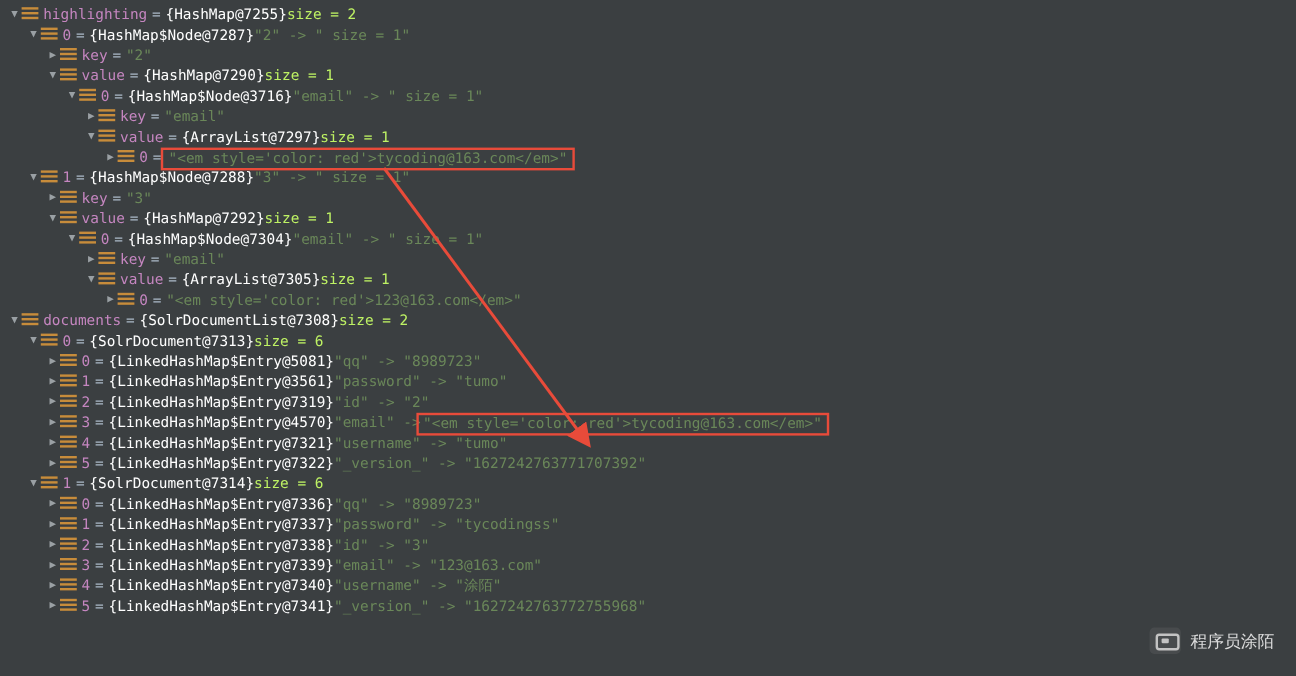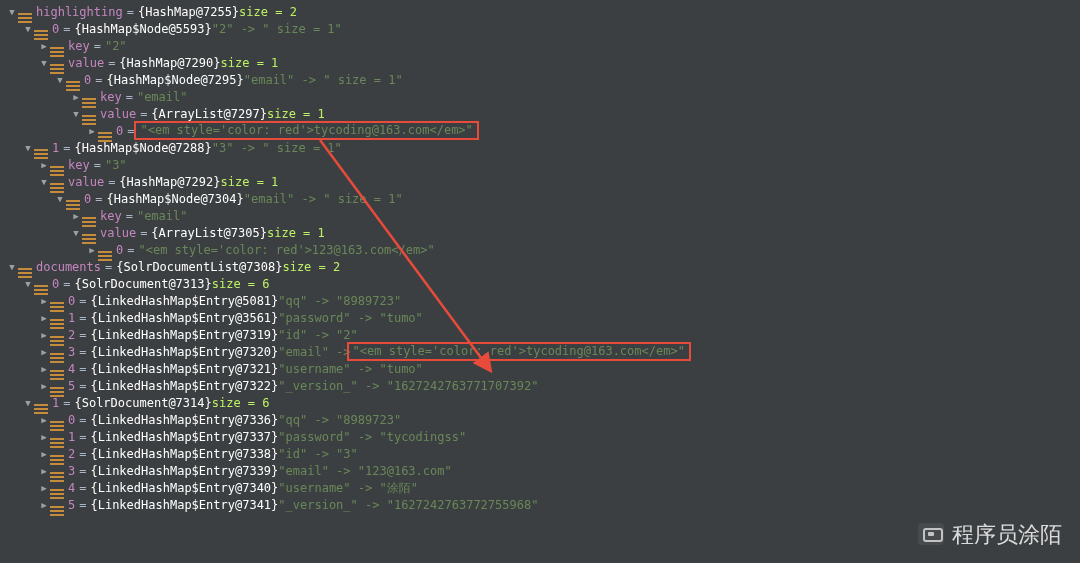--- a/index.html
+++ b/index.html
@@ -1,35 +1,35 @@
 <!DOCTYPE html>
 <html><head>
 <meta charset="utf-8">
 <style>
   html,body{margin:0;padding:0;background:#3b3f41;color:#b8b8b8;font-family:Menlo,Consolas,monospace;font-size:12px;line-height:17px;width:1080px;height:563px;overflow:hidden;position:relative}
   .tree{padding:4px 0 4px 6px}
-  .row{white-space:nowrap;height:17px;display:flex;align-items:flex-end}
+  .row{white-space:nowrap;height:17px;display:flex;align-items:flex-start}
   .ind{display:inline-block;width:16px;flex:0 0 16px}
   .arrow{display:inline-block;width:12px;text-align:center;color:#9aa0a4;cursor:pointer;font-size:9px}
   .arrow.down::before{content:"▼"}
   .arrow.right::before{content:"▶"}
   .ico{display:inline-block;width:14px;height:10px;margin-right:4px;position:relative;top:1px}
   .ico::before,.ico::after{content:"";position:absolute;left:0;right:0;height:2px;background:#c78c3b}
   .ico::before{top:1px}
   .ico::after{top:5px}
   .ico .b3{position:absolute;left:0;right:0;top:9px;height:2px;background:#c78c3b}
   .name{color:#c586c0}
   .name.idx{color:#c586c0}
   .eq{color:#a9b7c6;margin:0 4px}
   .type{color:#ffffff}
   .sz{color:#bef264}
   .str{color:#6a8759}
   .hl-box{border:2px solid #e84b3a;padding:0 4px;margin-left:-4px;display:inline-block;height:15px;line-height:15px}
   .overlay{position:absolute;pointer-events:none;top:0;left:0}
-  .watermark{position:absolute;right:18px;bottom:18px;display:flex;align-items:center;gap:8px;color:#e9e9e9;font-family:"PingFang SC","Microsoft YaHei",sans-serif;font-size:22px;opacity:.92}
+  .watermark{position:absolute;right:18px;bottom:18px;display:flex;align-items:center;gap:8px;color:#e9e9e9;font-family:"PingFang SC","Microsoft YaHei",sans-serif;font-size:14px;opacity:.92}
   .wm-ico{width:26px;height:22px;border-radius:4px;background:#4a4d4f;position:relative}
   .wm-ico::before{content:"";position:absolute;left:5px;top:5px;width:16px;height:10px;border:2px solid #cfcfcf;border-radius:3px}
   .wm-ico::after{content:"";position:absolute;left:10px;top:9px;width:6px;height:4px;background:#cfcfcf;border-radius:1px}
 </style>
 </head>
 <body>
 
 <div class="tree" id="tree">
     <div class="row">
       <span class="arrow down"></span>
@@ -42,21 +42,21 @@
       <span class="sz"> size = 2</span>
     </div>
     <div class="row">
       <span class="ind"></span>
       <span class="arrow down"></span>
       <span class="ico">
         <span class="b3"></span>
       </span>
       <span class="name idx">0</span>
       <span class="eq"> = </span>
-      <span class="type">{HashMap$Node@5593} </span>
+      <span class="type">{HashMap$Node@7287} </span>
       <span class="str">"2" -&gt; " size = 1"</span>
     </div>
     <div class="row">
       <span class="ind"></span>
       <span class="ind"></span>
       <span class="arrow right"></span>
       <span class="ico">
         <span class="b3"></span>
       </span>
       <span class="name">key</span>
@@ -78,21 +78,21 @@
     <div class="row">
       <span class="ind"></span>
       <span class="ind"></span>
       <span class="ind"></span>
       <span class="arrow down"></span>
       <span class="ico">
         <span class="b3"></span>
       </span>
       <span class="name idx">0</span>
       <span class="eq"> = </span>
-      <span class="type">{HashMap$Node@7295} </span>
+      <span class="type">{HashMap$Node@3716} </span>
       <span class="str">"email" -&gt; " size = 1"</span>
     </div>
     <div class="row">
       <span class="ind"></span>
       <span class="ind"></span>
       <span class="ind"></span>
       <span class="ind"></span>
       <span class="arrow right"></span>
       <span class="ico">
         <span class="b3"></span>
@@ -276,21 +276,21 @@
     </div>
     <div class="row">
       <span class="ind"></span>
       <span class="ind"></span>
       <span class="arrow right"></span>
       <span class="ico">
         <span class="b3"></span>
       </span>
       <span class="name idx">3</span>
       <span class="eq"> = </span>
-      <span class="type">{LinkedHashMap$Entry@7320} </span>
+      <span class="type">{LinkedHashMap$Entry@4570} </span>
       <span class="str">"email" -&gt; </span>
       <span class="hl-box"><span class="str">"&lt;em  style='color: red'&gt;tycoding@163.com&lt;/em&gt;"</span></span>
     </div>
     <div class="row">
       <span class="ind"></span>
       <span class="ind"></span>
       <span class="arrow right"></span>
       <span class="ico">
         <span class="b3"></span>
       </span>

